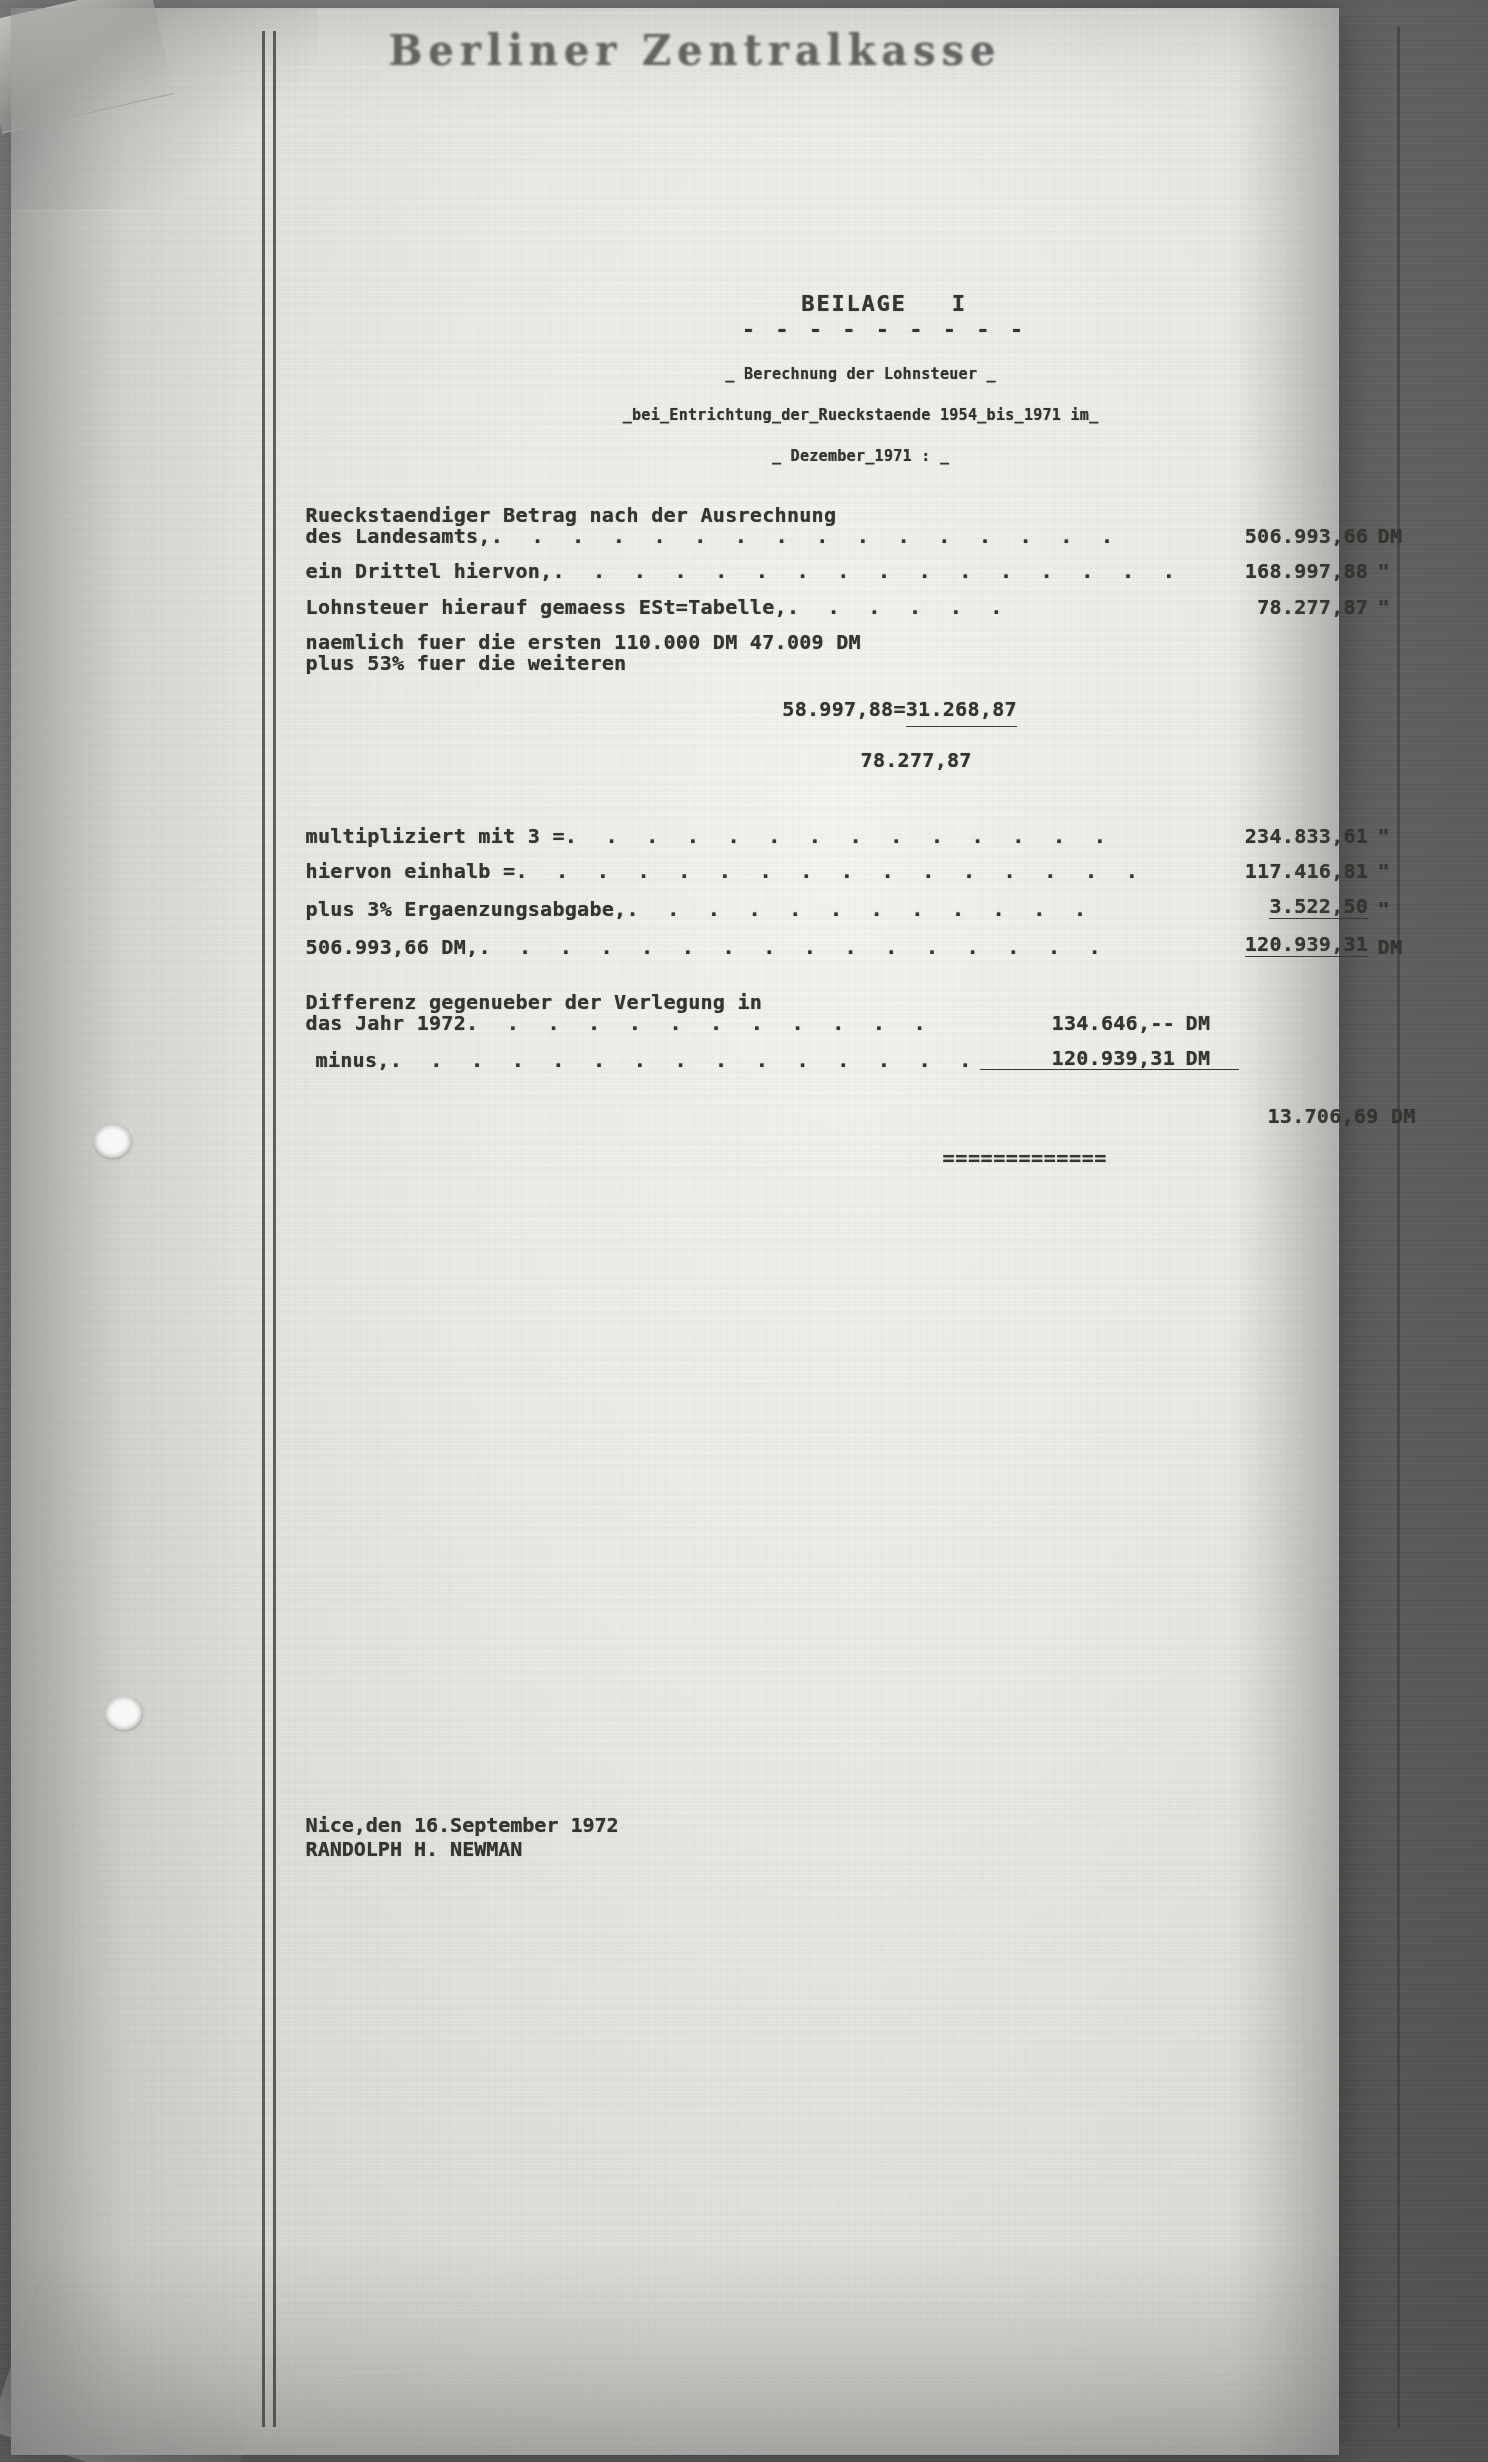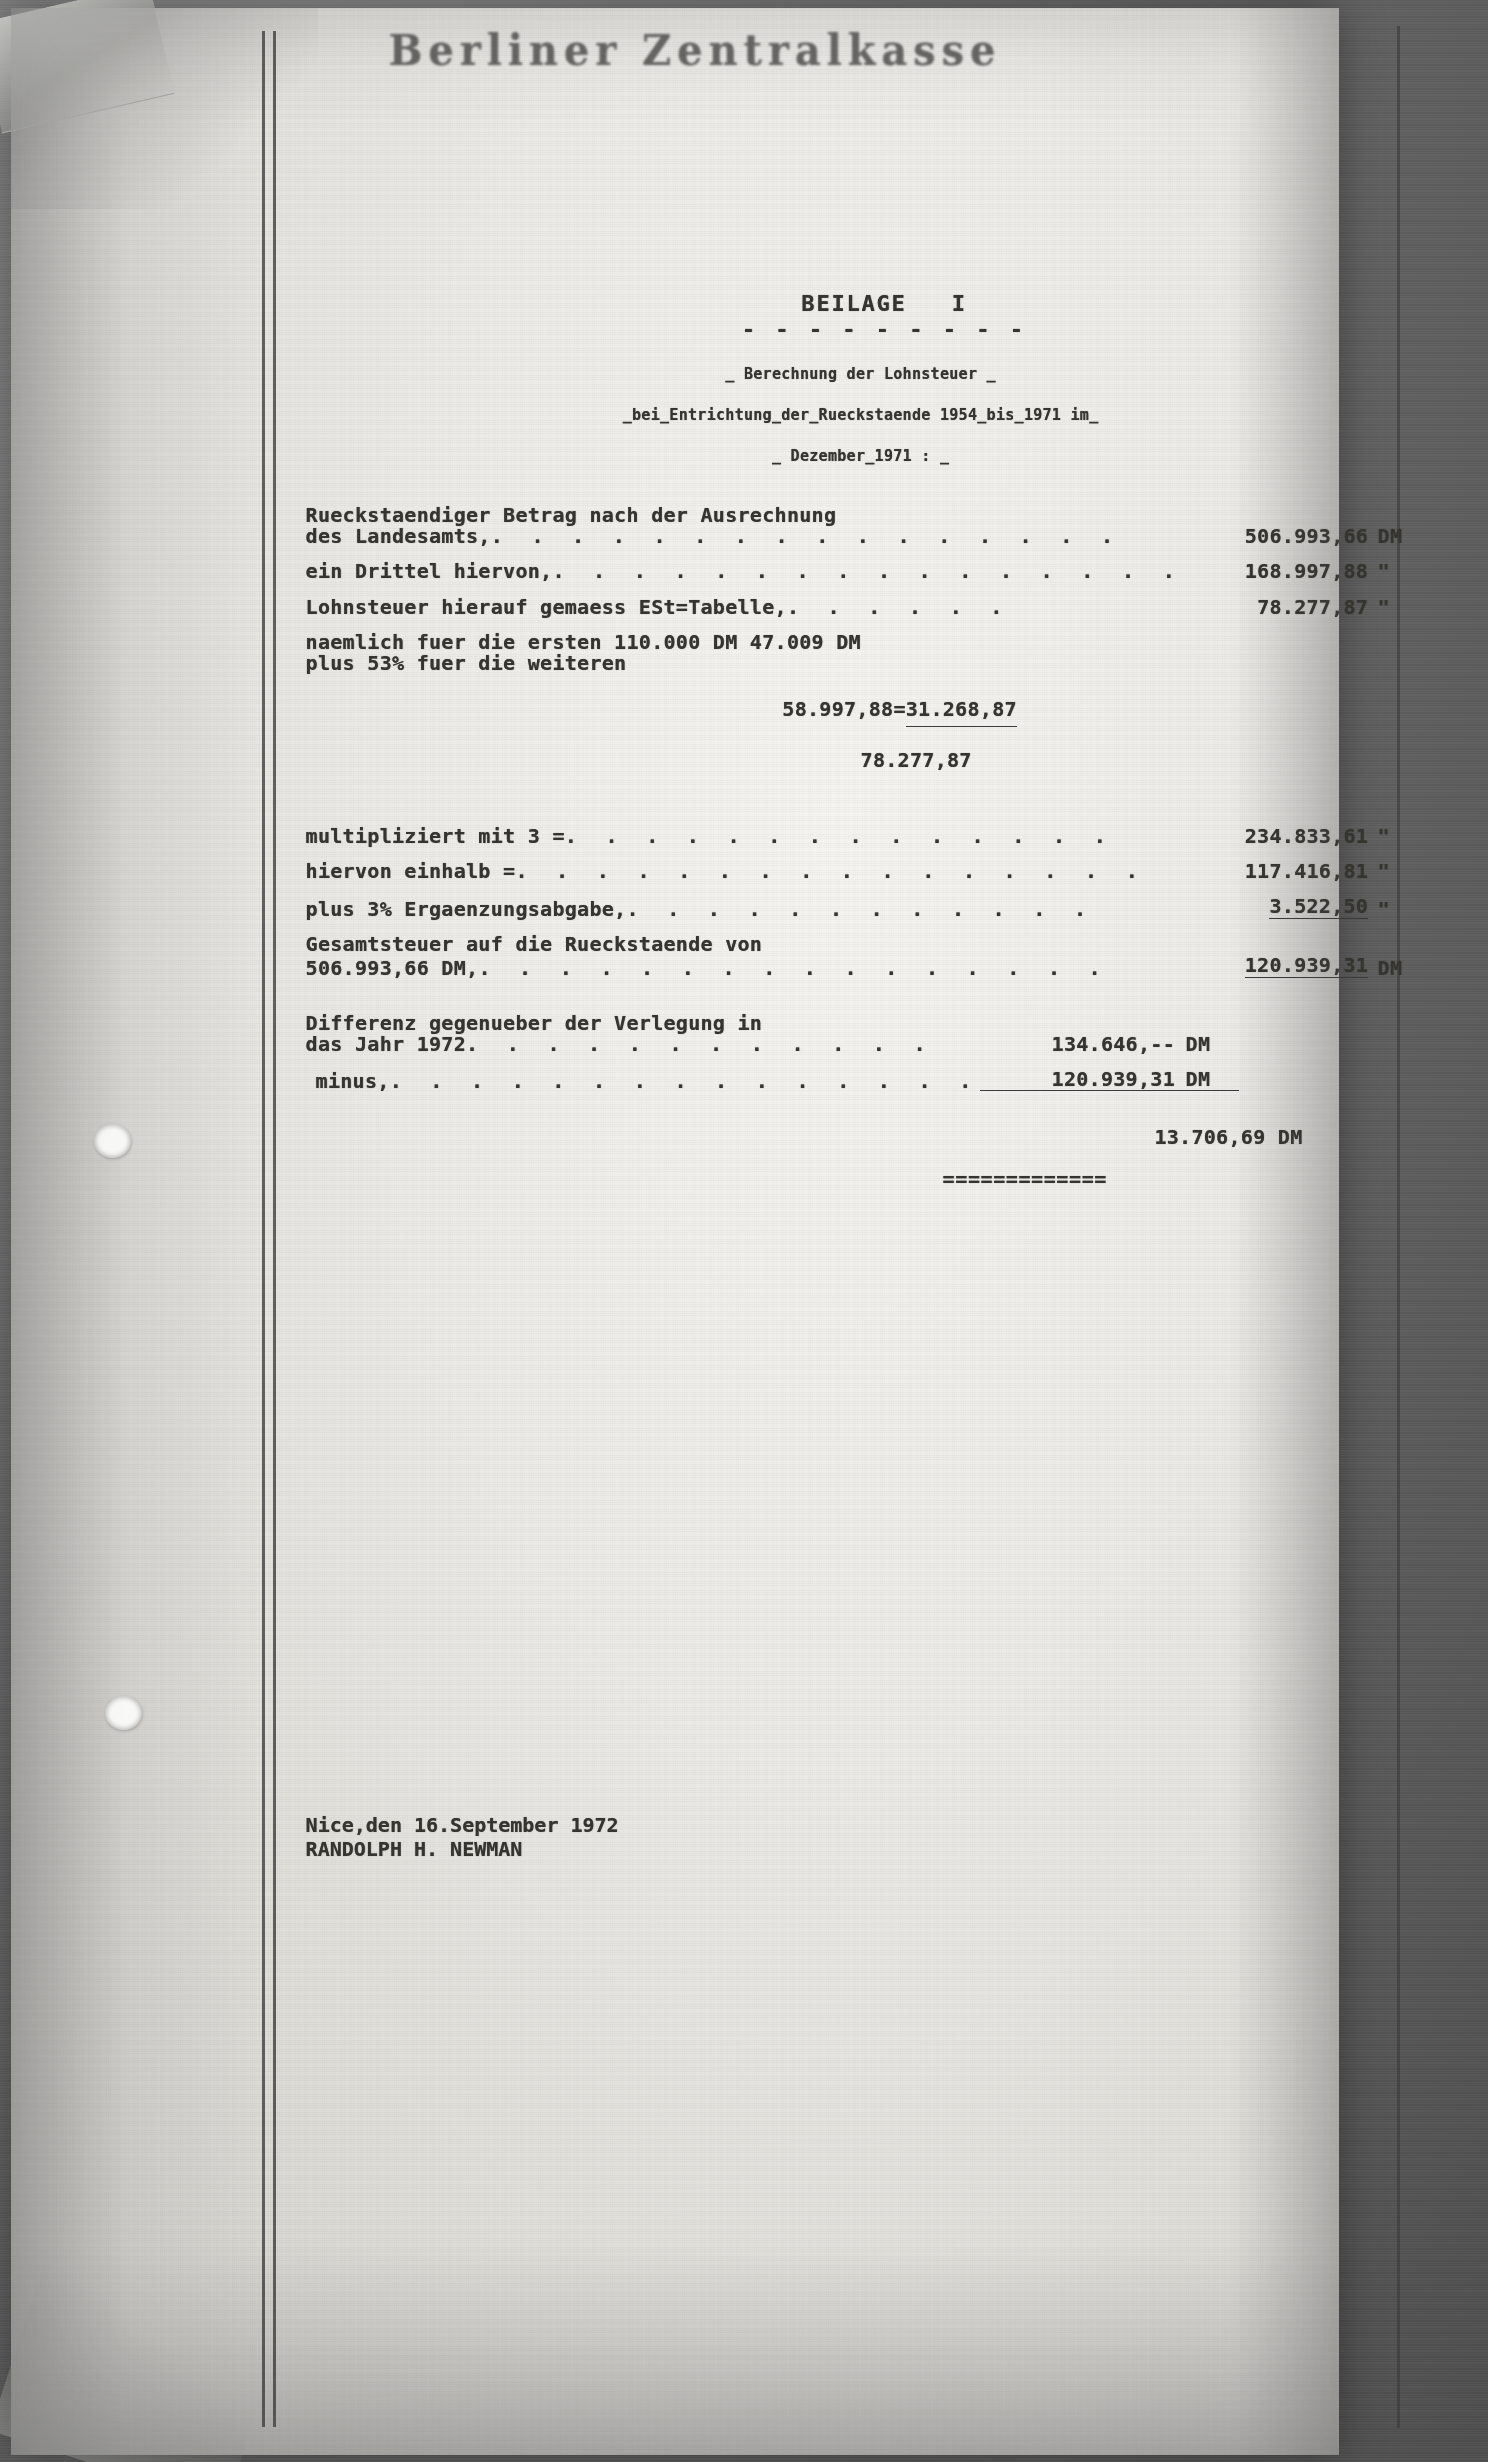--- a/index.html
+++ b/index.html
@@ -127,21 +127,21 @@
 
   .gap{height:35px;}
 
   
   .d-row{display:flex;align-items:flex-end;white-space:pre;font-size:20px;margin-bottom:15.3px;justify-content:flex-end;}
   .d-row .lbl{flex:0 0 auto;}
   .d-row .dots{flex:1 1 auto;overflow:hidden;letter-spacing:8.3px;}
   .d-row .amt{flex:0 0 auto;text-align:right;min-width:195px;}
   .d-row .cur{flex:0 0 53px;text-align:left;padding-left:10.6px;}
 
-  .result{white-space:pre;font-size:20px;text-align:center;padding-left:637px;margin-top:2.4px;}
+  .result{white-space:pre;font-size:20px;text-align:right;padding-left:637px;margin-top:2.4px;}
   .eqs{white-space:pre;font-size:20px;text-align:left;padding-left:637px;letter-spacing:0.6px;margin-top:2.4px;}
 
   
   #footer{
     position:absolute;left:295px;top:1805px;width:1110px;
     display:flex;justify-content:center;white-space:pre;font-size:20px;flex-direction:column;
   }
 
   
   #softener{
@@ -229,21 +229,20 @@
         <span class="cur">"</span>
       </div>
 
       <div class="row typed">
         <span class="lbl">plus 3% Ergaenzungsabgabe,</span>
         <span class="dots">. . . . . . . . . . . .</span>
         <span class="amt uline">3.522,50</span>
         <span class="cur">"</span>
       </div>
 
-      <div class="plain typed tight">Gesamtsteuer auf die Rueckstaende von</div>
 
       <div class="row typed" style="margin-bottom:0;">
         <span class="lbl">506.993,66 DM,</span>
         <span class="dots">. . . . . . . . . . . . . . . .</span>
         <span class="amt dblu">120.939,31</span>
         <span class="cur">DM</span>
       </div>
 
     </div>
 

